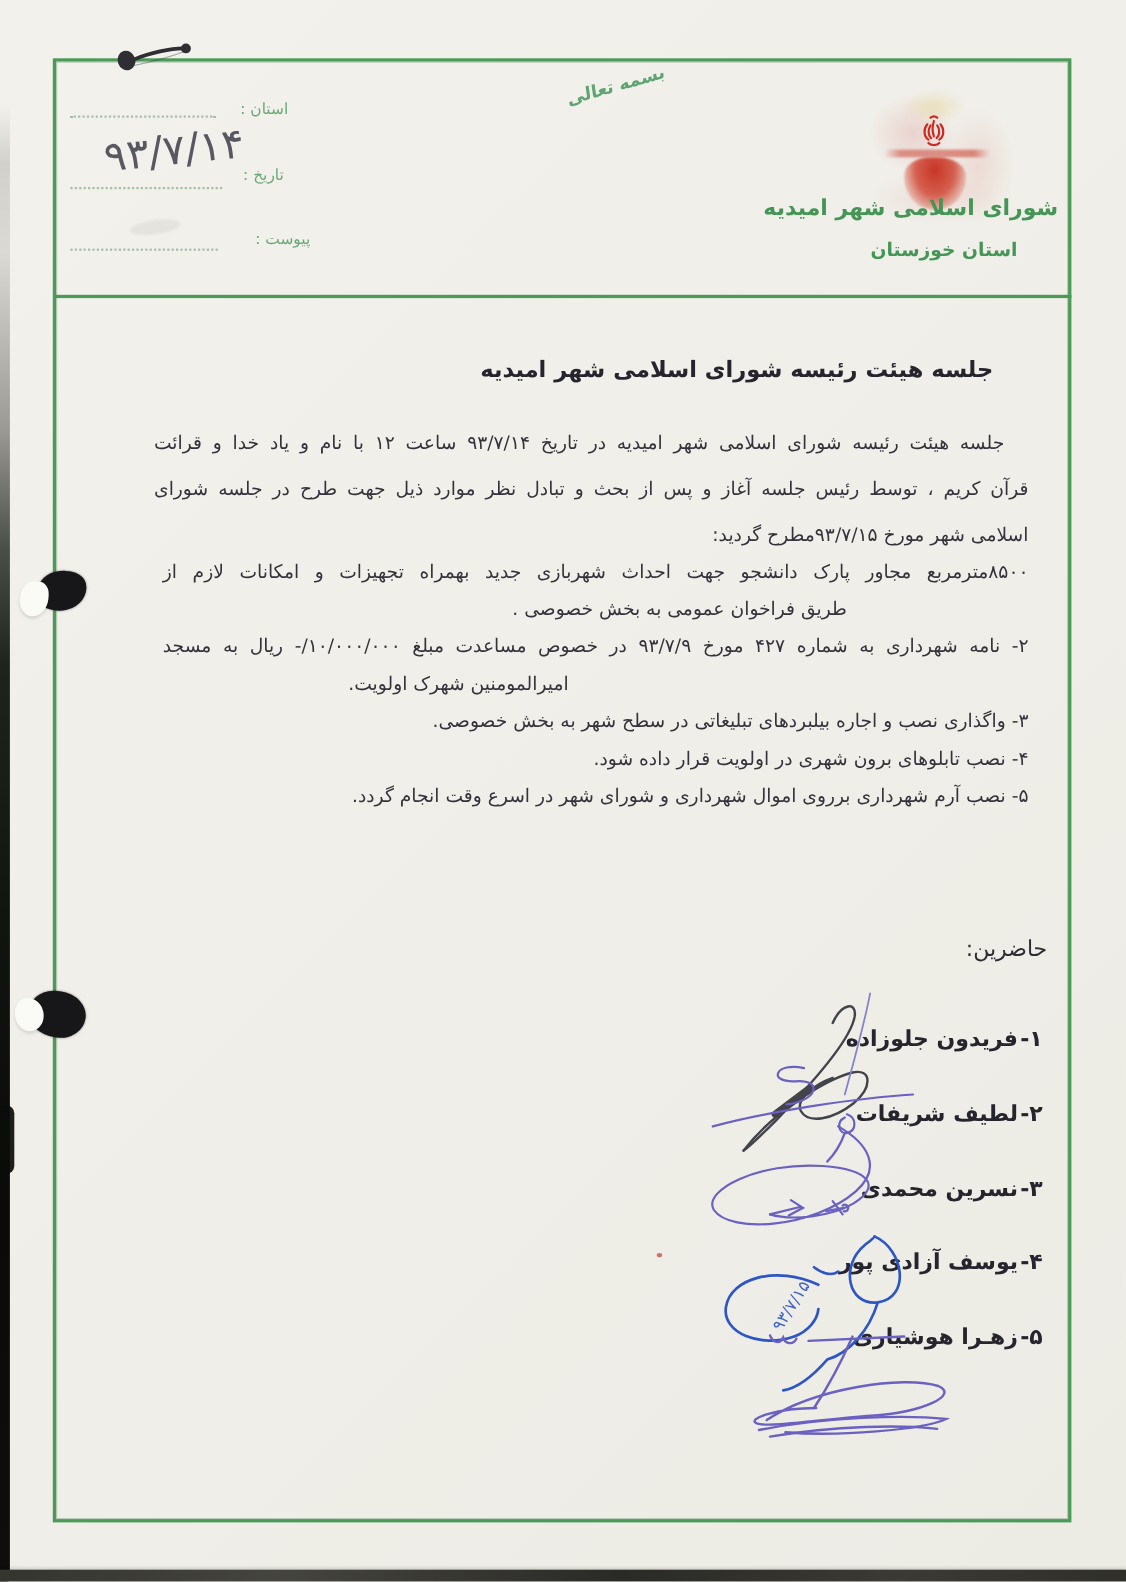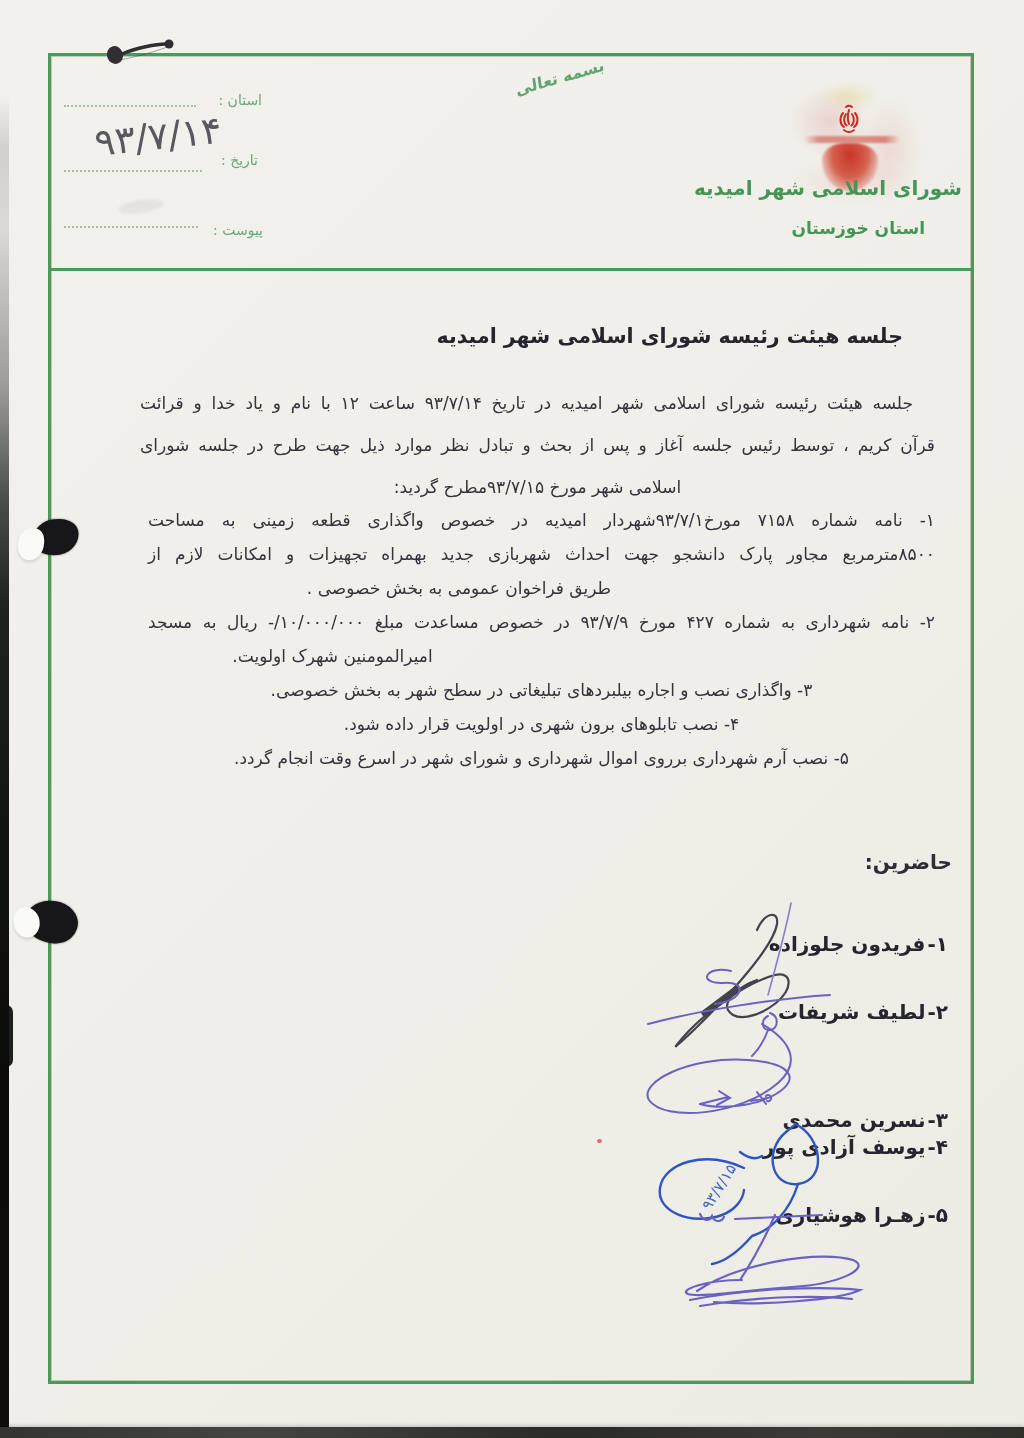--- a/index.html
+++ b/index.html
@@ -85,36 +85,36 @@
     font-size:20.5px; font-weight:bold; color:#26252e; white-space:nowrap;
   }
   #paragraph{ position:absolute; left:140px; top:382px; width:795px; }
   #paragraph .line{ line-height:42px; }
   #agenda{ position:absolute; left:148px; top:503px; width:787px; }
   #agenda .line{ line-height:34px; }
   .line{
     position:relative; direction:rtl; font-size:17px; color:#34333c;
   }
   .stretch{ text-align:justify; text-align-last:justify; }
-  .right{ text-align:center; }
+  .right{ text-align:right; }
   .indent1{ text-indent:22px; }
   .pr165{ padding-right:165px; }
   .pr418{ padding-right:418px; }
   .pr32{ padding-right:32px; }
 
   #attendees-heading{
     position:absolute; right:72px; top:850px; direction:rtl;
-    font-size:20px; font-weight:700; color:#2e2d36; white-space:nowrap;
+    font-size:20px; font-weight:400; color:#2e2d36; white-space:nowrap;
   }
   .attendee{
     position:absolute; right:76px; direction:rtl; font-size:20px;
     font-weight:bold; color:#26252e; white-space:nowrap;
   }
   .attendee .a-num{ margin-left:2px; }
-  #att1{ top:932px; } #att2{ top:1000px; } #att3{ top:1068px;margin-top:40px; }
+  #att1{ top:932px; } #att2{ top:1000px; } #att3{ top:1068px; }
   #att4{ top:1135px; } #att5{ top:1203px; }
 
   
   #signatures{ position:absolute; left:0; top:0; pointer-events:none; }
   #sig-date-note{
     position:absolute; left:694px; top:1178px; direction:rtl;
     color:#2e55c4; font-size:15px; white-space:nowrap;
     transform:rotate(-58deg); opacity:.9; letter-spacing:1px;
   }
   #red-speck{ position:absolute; left:597px; top:1139px; width:5px; height:4px;
@@ -153,21 +153,21 @@
   <div id="frame"></div>
   <div id="separator"></div>
 
   <span class="green-label" style="right:762px; top:92px;">استان :</span>
   <div class="dotted" style="left:64px; top:105px; width:132px;"></div>
 
   <span class="green-label" style="right:766px; top:152px;">تاریخ :</span>
   <div class="dotted" style="left:64px; top:170px; width:138px;"></div>
   <div id="handwritten-date">۹۳/۷/۱۴</div>
 
-  <span class="green-label" style="right:761px; top:210px;margin-top:12px;">پیوست :</span>
+  <span class="green-label" style="right:742px; top:210px;">پیوست :</span>
   <div class="dotted" style="left:64px; top:226px; width:134px;"></div>
 
   <div id="besmellah">بسمه تعالی</div>
 
   <div id="emblem-ghost"></div>
   <div id="emblem-glow"></div>
   <div id="emblem-band"></div>
   <div id="emblem-blob"></div>
   <svg id="emblem-svg" width="30" height="36" viewBox="0 0 30 36">
     <g fill="none" stroke="#cb2b20" stroke-width="2" stroke-linecap="round">
@@ -186,21 +186,20 @@
   <div id="title">جلسه هیئت رئیسه شورای اسلامی شهر امیدیه</div>
 
   <div id="paragraph">
     <div class="line stretch indent1">جلسه هیئت رئیسه شورای اسلامی شهر امیدیه در تاریخ ۹۳/۷/۱۴ ساعت ۱۲ با نام و یاد خدا و قرائت</div>
     <div class="line stretch">قرآن کریم ، توسط رئیس جلسه آغاز و پس از بحث و تبادل نظر موارد ذیل جهت طرح در جلسه شورای</div>
     <div class="line right">اسلامی شهر مورخ ۹۳/۷/۱۵مطرح گردید:</div>
   </div>
 
   <div id="agenda">
     <div>
-      <div class="line stretch">۱- نامه شماره ۷۱۵۸ مورخ۹۳/۷/۱شهردار امیدیه در خصوص واگذاری قطعه زمینی به مساحت</div>
       <div class="line stretch">۸۵۰۰مترمربع مجاور پارک دانشجو جهت احداث شهربازی جدید بهمراه تجهیزات و امکانات لازم از</div>
       <div class="line right pr165">طریق فراخوان عمومی به بخش خصوصی .</div>
     </div>
     <div>
       <div class="line stretch">۲- نامه شهرداری به شماره ۴۲۷ مورخ ۹۳/۷/۹ در خصوص مساعدت مبلغ ۱۰/۰۰۰/۰۰۰/- ریال به مسجد</div>
       <div class="line right pr418">امیرالمومنین شهرک اولویت.</div>
     </div>
     <div>
       <div class="line right">۳- واگذاری نصب و اجاره بیلبردهای تبلیغاتی در سطح شهر به بخش خصوصی.</div>
     </div>

